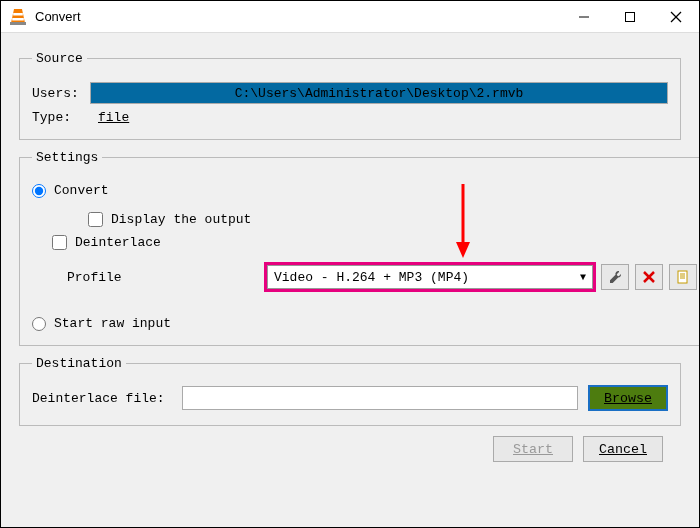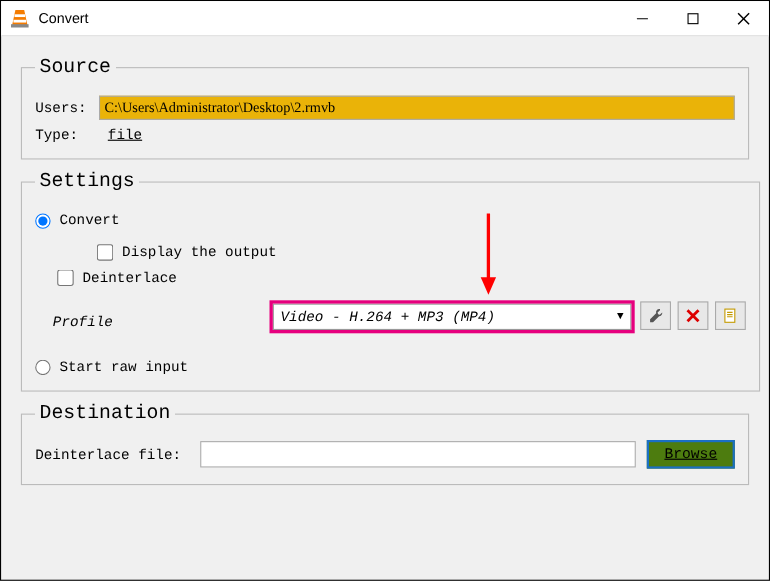--- a/index.html
+++ b/index.html
@@ -29,44 +29,44 @@
 .content { padding: 8px 18px; }
 fieldset {
   border: 1px solid #bbb;
   margin-top: 10px;
   padding: 10px 12px 14px 12px;
   position: relative;
 }
 legend {
   padding: 0 4px;
   font-family: "Courier New", monospace;
-  font-size: 18px;
+  font-size: 13px;
   background: #f0f0f0;
 }
 .row { display: flex; align-items: center; margin-top: 6px; }
 .lbl { min-width: 58px; }
 .src-input {
   flex: 1; height: 22px;
   border: 1px solid #aaa;
-  background: #eab308;
-  font-family: Liberation Serif, serif;
+  background: #0369a1;
+  font-family: Liberation Mono, monospace;
   font-size: 13px;
   padding: 0 4px;
+  text-align: center;
 }
 .type-val { margin-left: 8px; text-decoration: underline; }
 .radio-row, .chk-row { display: flex; align-items: center; margin-top: 8px; }
 .radio-row input, .chk-row input { margin-right: 8px; }
 .chk-row { margin-left: 20px; }
 input[type=checkbox] { width: 15px; height: 15px; }
 input[type=radio] { width: 14px; height: 14px; }
 .profile-row {
-  display: flex; align-items: flex-end;
-  margin-top: 14px; margin-left: 16px;
+  display: flex; align-items: center;
+  margin-top: 14px; margin-left: 35px;
   position: relative;
-  font-style: italic;
 }
 .profile-lbl { min-width: 200px; }
 .profile-select-wrap {
   position: relative;
   width: 326px;
 }
 .profile-highlight {
   position: absolute;
   border: 3px solid #e6007e;
   left: -3px; top: -3px; right: -3px; bottom: -3px;
@@ -230,14 +230,18 @@
 
   <fieldset>
     <legend>Destination</legend>
     <div class="dest-row">
       <span class="dest-lbl">Deinterlace file:</span>
       <input class="dest-input" type="text" style="">
       <button class="browse-btn">Browse</button>
     </div>
   </fieldset>
 
+  <div class="bottom-buttons">
+    <button class="dlg-btn disabled">Start</button>
+    <button class="dlg-btn">Cancel</button>
+  </div>
 
 </div>
 
 </body></html>

